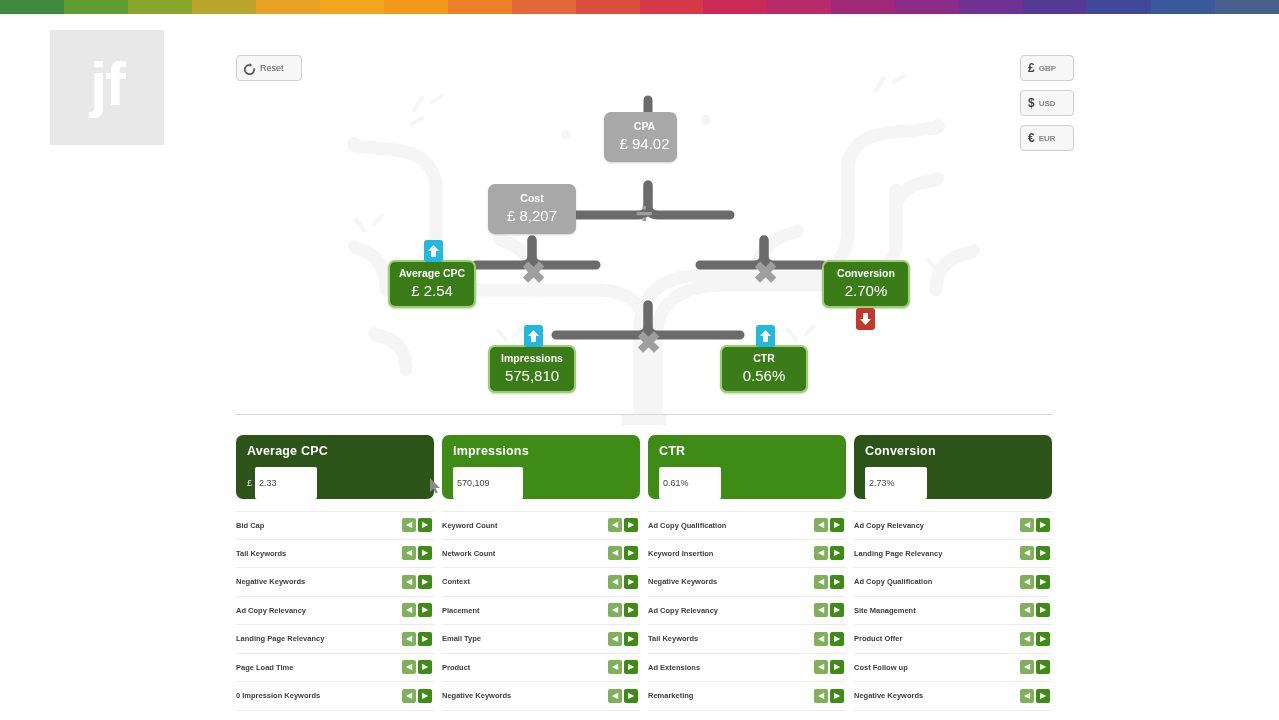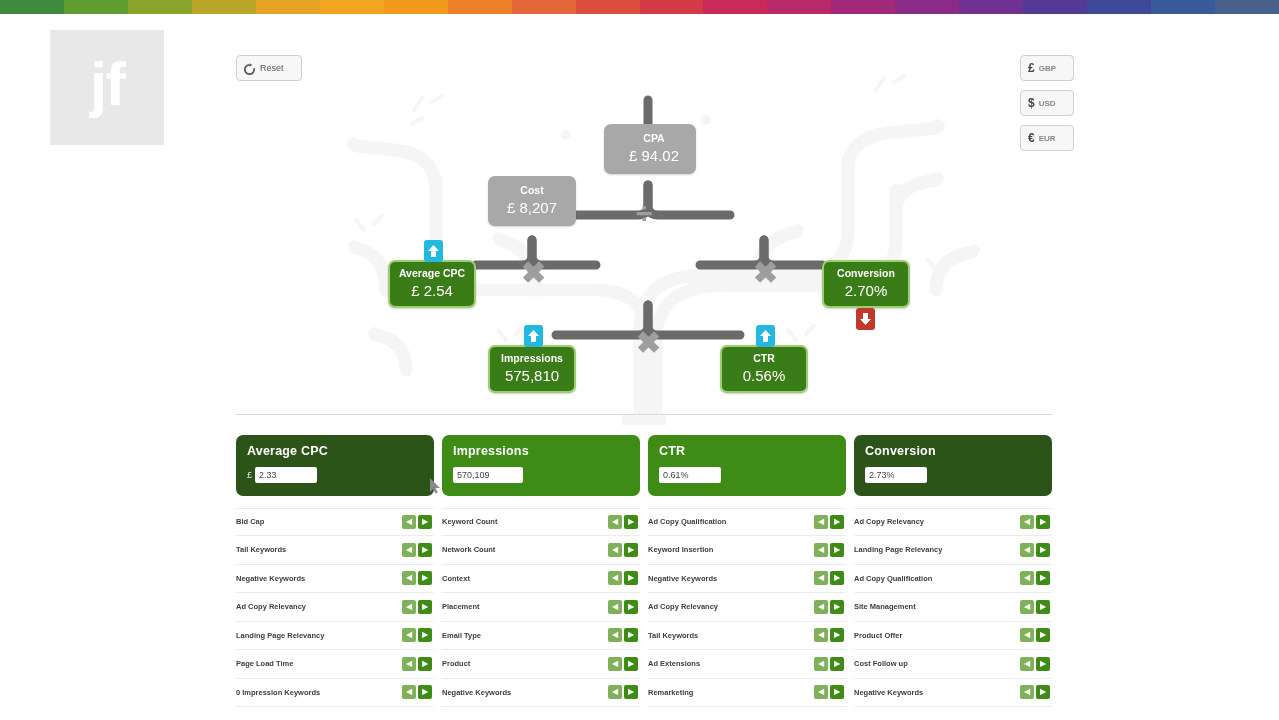--- a/index.html
+++ b/index.html
@@ -132,21 +132,21 @@
     cursor: pointer;
   }
   .card.light { background: #3e8b16; }
   .card.dark  { background: #2c5418; }
   .card .c-title { font-size: 12.5px; font-weight: bold; letter-spacing: .2px; }
   .card .c-inputrow { display: flex; align-items: center; gap: 3px; margin-top: 9px; }
   .card .c-prefix { font-size: 9px; color: #eaeaea; }
   .card .c-input {
     background: #ffffff; color: #444; font-size: 9px;
     border: 0; border-radius: 2px;
-    height: 16px; width: 62px; padding: 0 4px;
+    height: 16px; width: 62px; padding: 16px 4px;
     font-family: "Liberation Sans", sans-serif;
   }
   .card .c-input.wide { width: 70px; }
 
   .rows { margin-top: 12px; }
   .row {
     height: 28.5px;
     display: flex; align-items: center; justify-content: space-between;
     border-bottom: 1px solid #ececec;
     padding-right: 2px;
@@ -276,26 +276,26 @@
       <path d="M412 265 L412 285 Q412 295 402 295 L320 295"></path>
       <path d="M412 265 L412 285 Q412 295 422 295 L504 295"></path>
     </g>
   </svg>
 
   <div class="op divide" style="left:400px; top:158px;">÷</div>
   <div class="op times" style="left:285px; top:218px;">✖</div>
   <div class="op times" style="left:517px; top:218px;">✖</div>
   <div class="op times" style="left:400px; top:288px;">✖</div>
 
-  <div class="node grey" style="left:368px; top:84px; width:92px; height:50px;padding-left:8px;">
+  <div class="node grey" style="left:368px; top:72px; width:73px; height:50px;padding-left:8px;">
     <span class="n-title">CPA</span>
     <span class="n-value">£ 94.02</span>
   </div>
 
-  <div class="node grey" style="left:252px; top:136px; width:88px; height:50px;">
+  <div class="node grey" style="left:252px; top:144px; width:88px; height:50px;">
     <span class="n-title">Cost</span>
     <span class="n-value">£ 8,207</span>
   </div>
 
 
 
   <div class="node green" style="left:152px; top:220px; width:88px; height:48px;">
     <span class="n-title">Average CPC</span>
     <span class="n-value">£ 2.54</span>
   </div>

